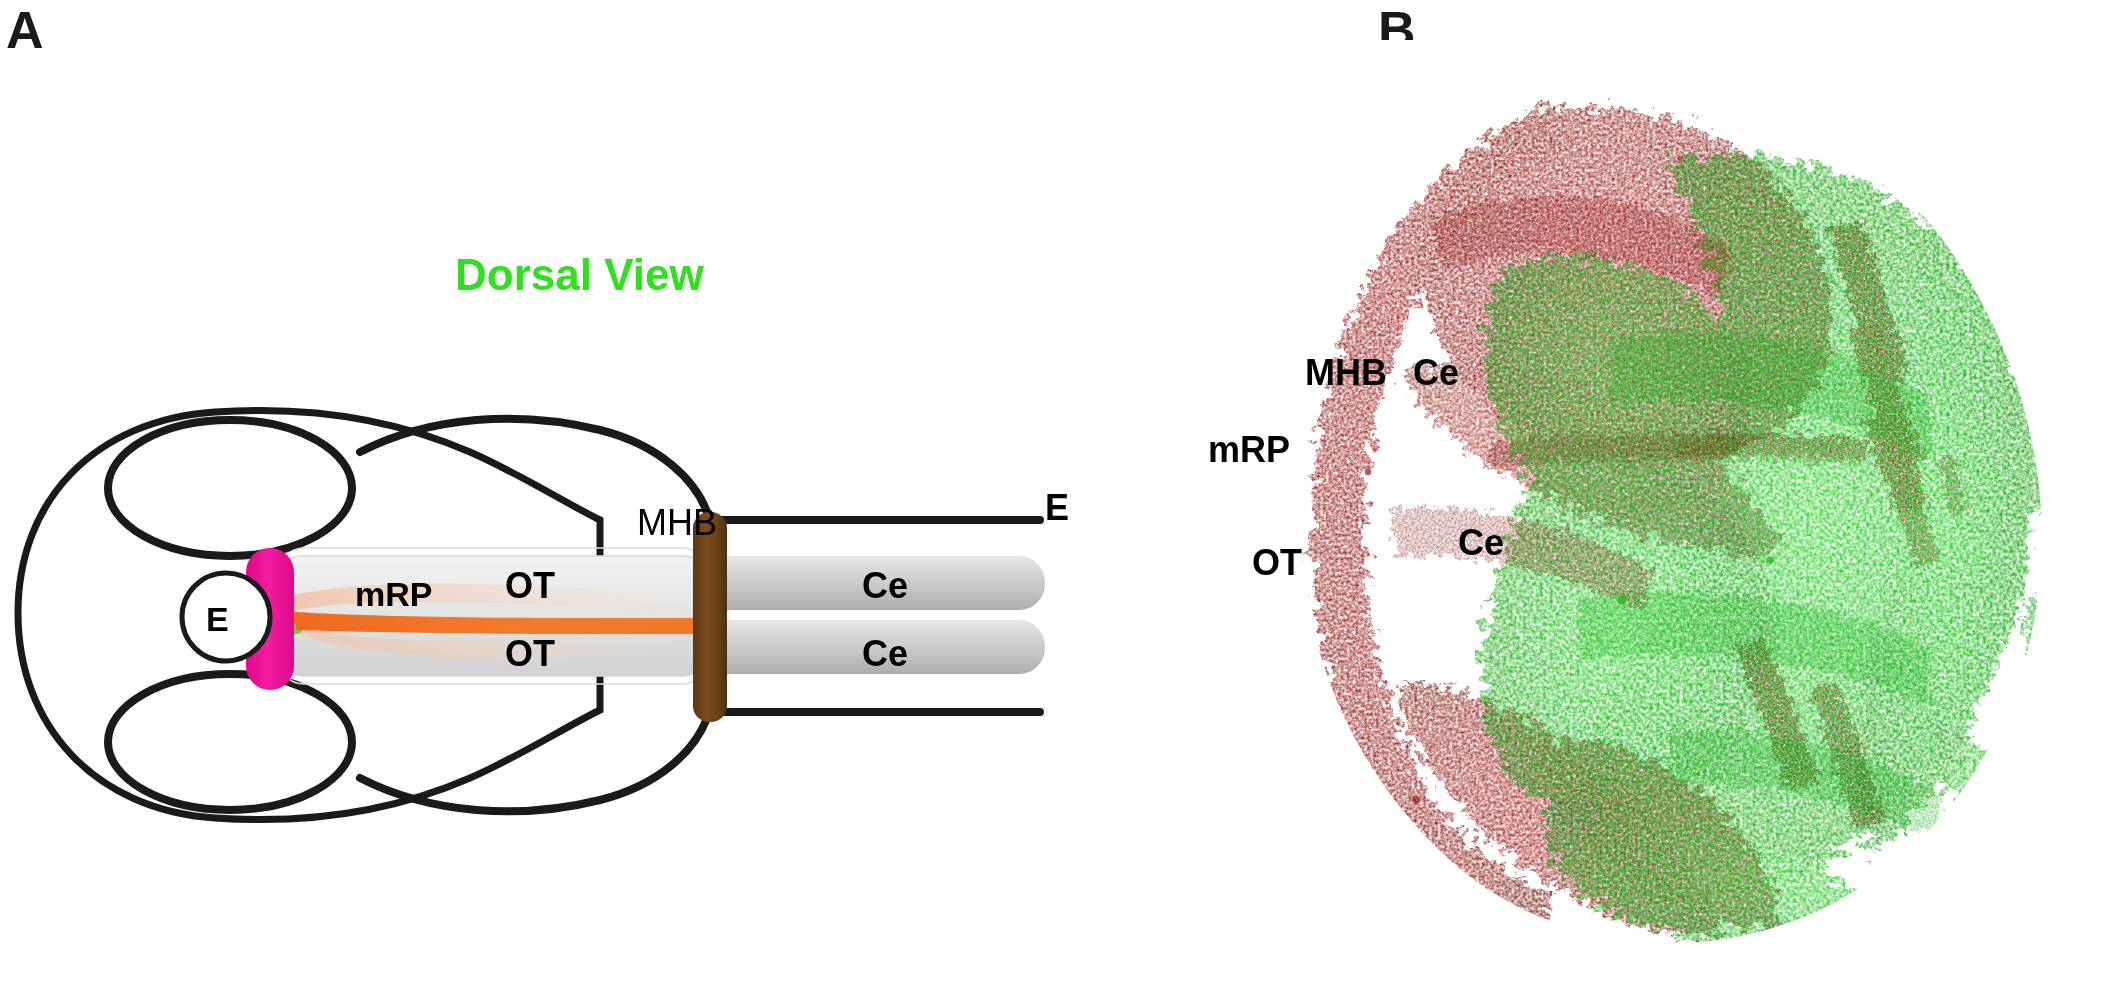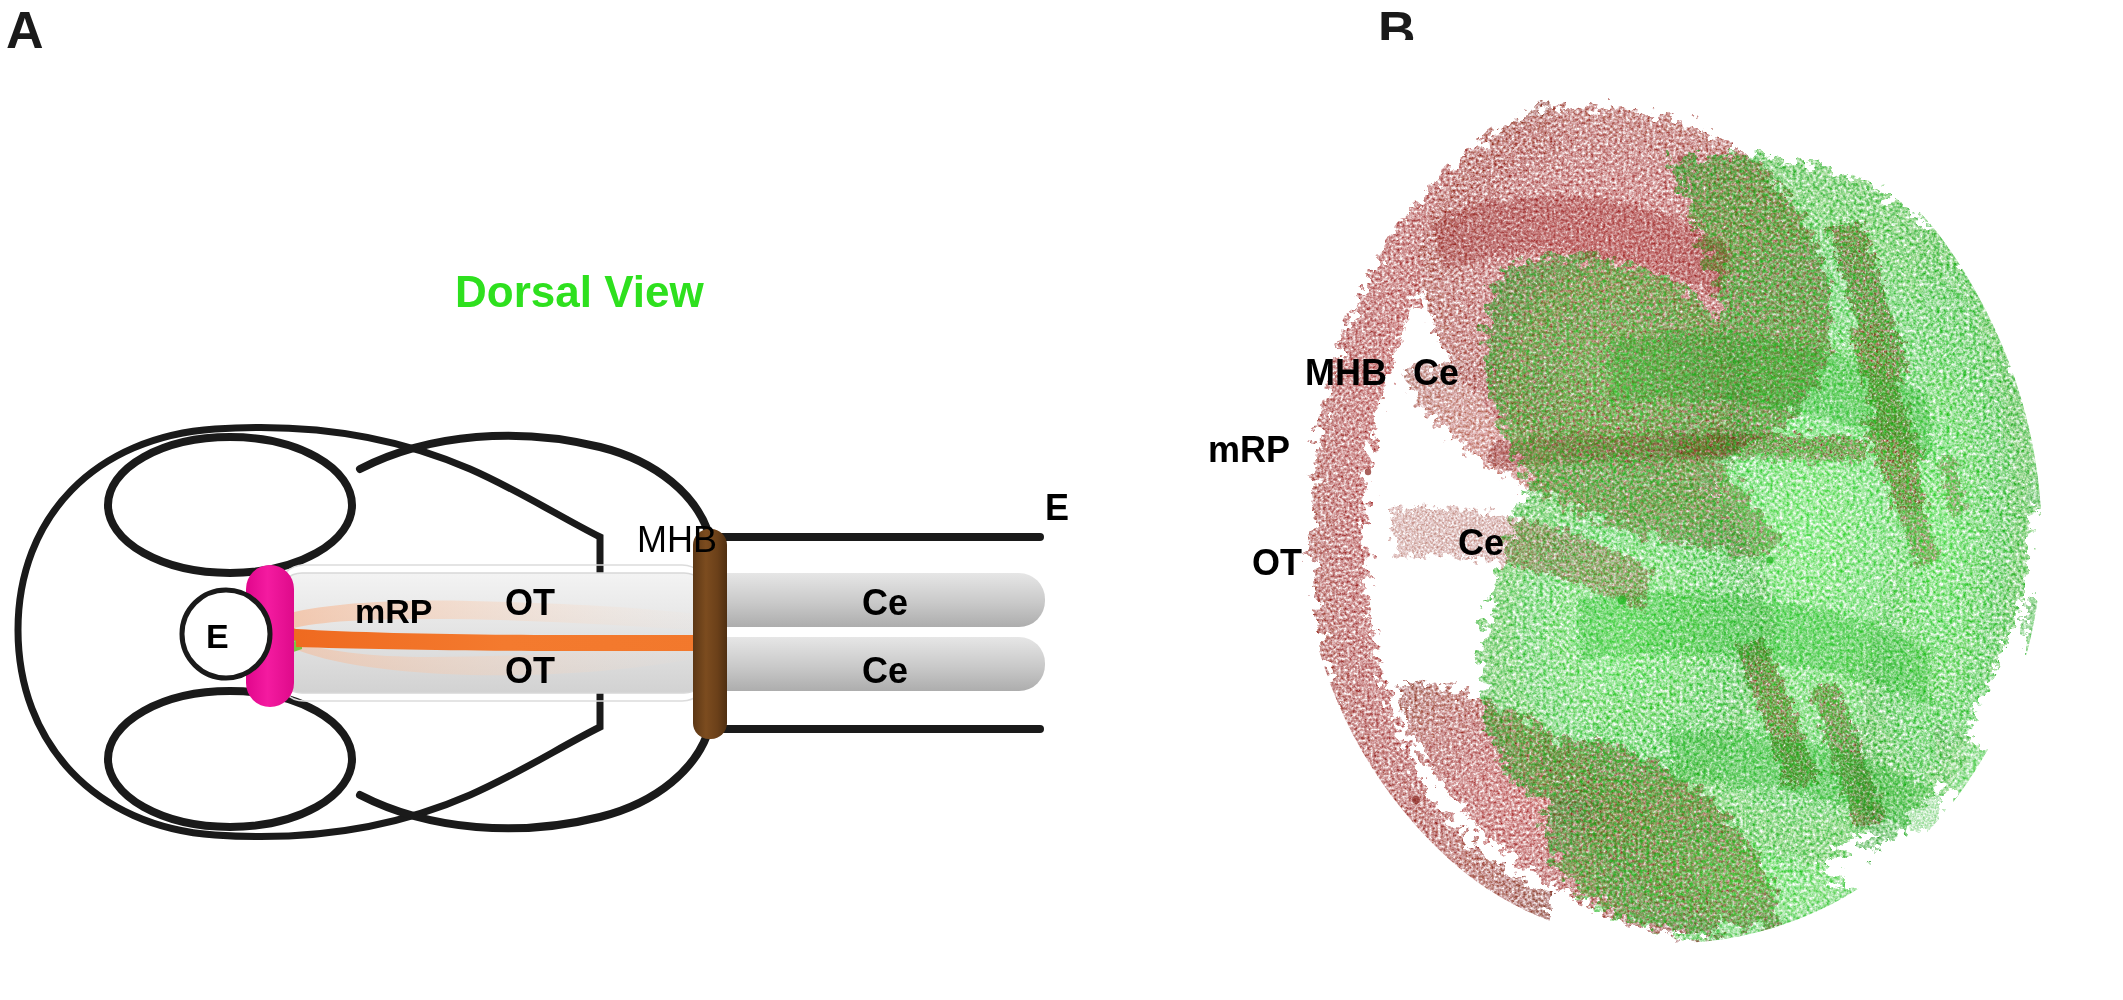--- a/index.html
+++ b/index.html
@@ -28,21 +28,21 @@
     color: #1a1a1a;
     line-height: 1;
     letter-spacing: 0px;
   }
   #panel-a-letter { left: 6px;    top: 4px; }
   #panel-b-letter { left: 1378px; top: 4px; }
 
   
   #panel-a {
     position: absolute;
-    left: 0; top: 17px;
+    left: 0; top: 0;
     width: 1060px; height: 788px;
   }
   #dorsal-view-title {
     position: absolute;
     left: 455px;
     top: 253px;
     font-family: "Liberation Sans", sans-serif;
     font-weight: bold;
     font-size: 44px;
     color: #2ee01e;

